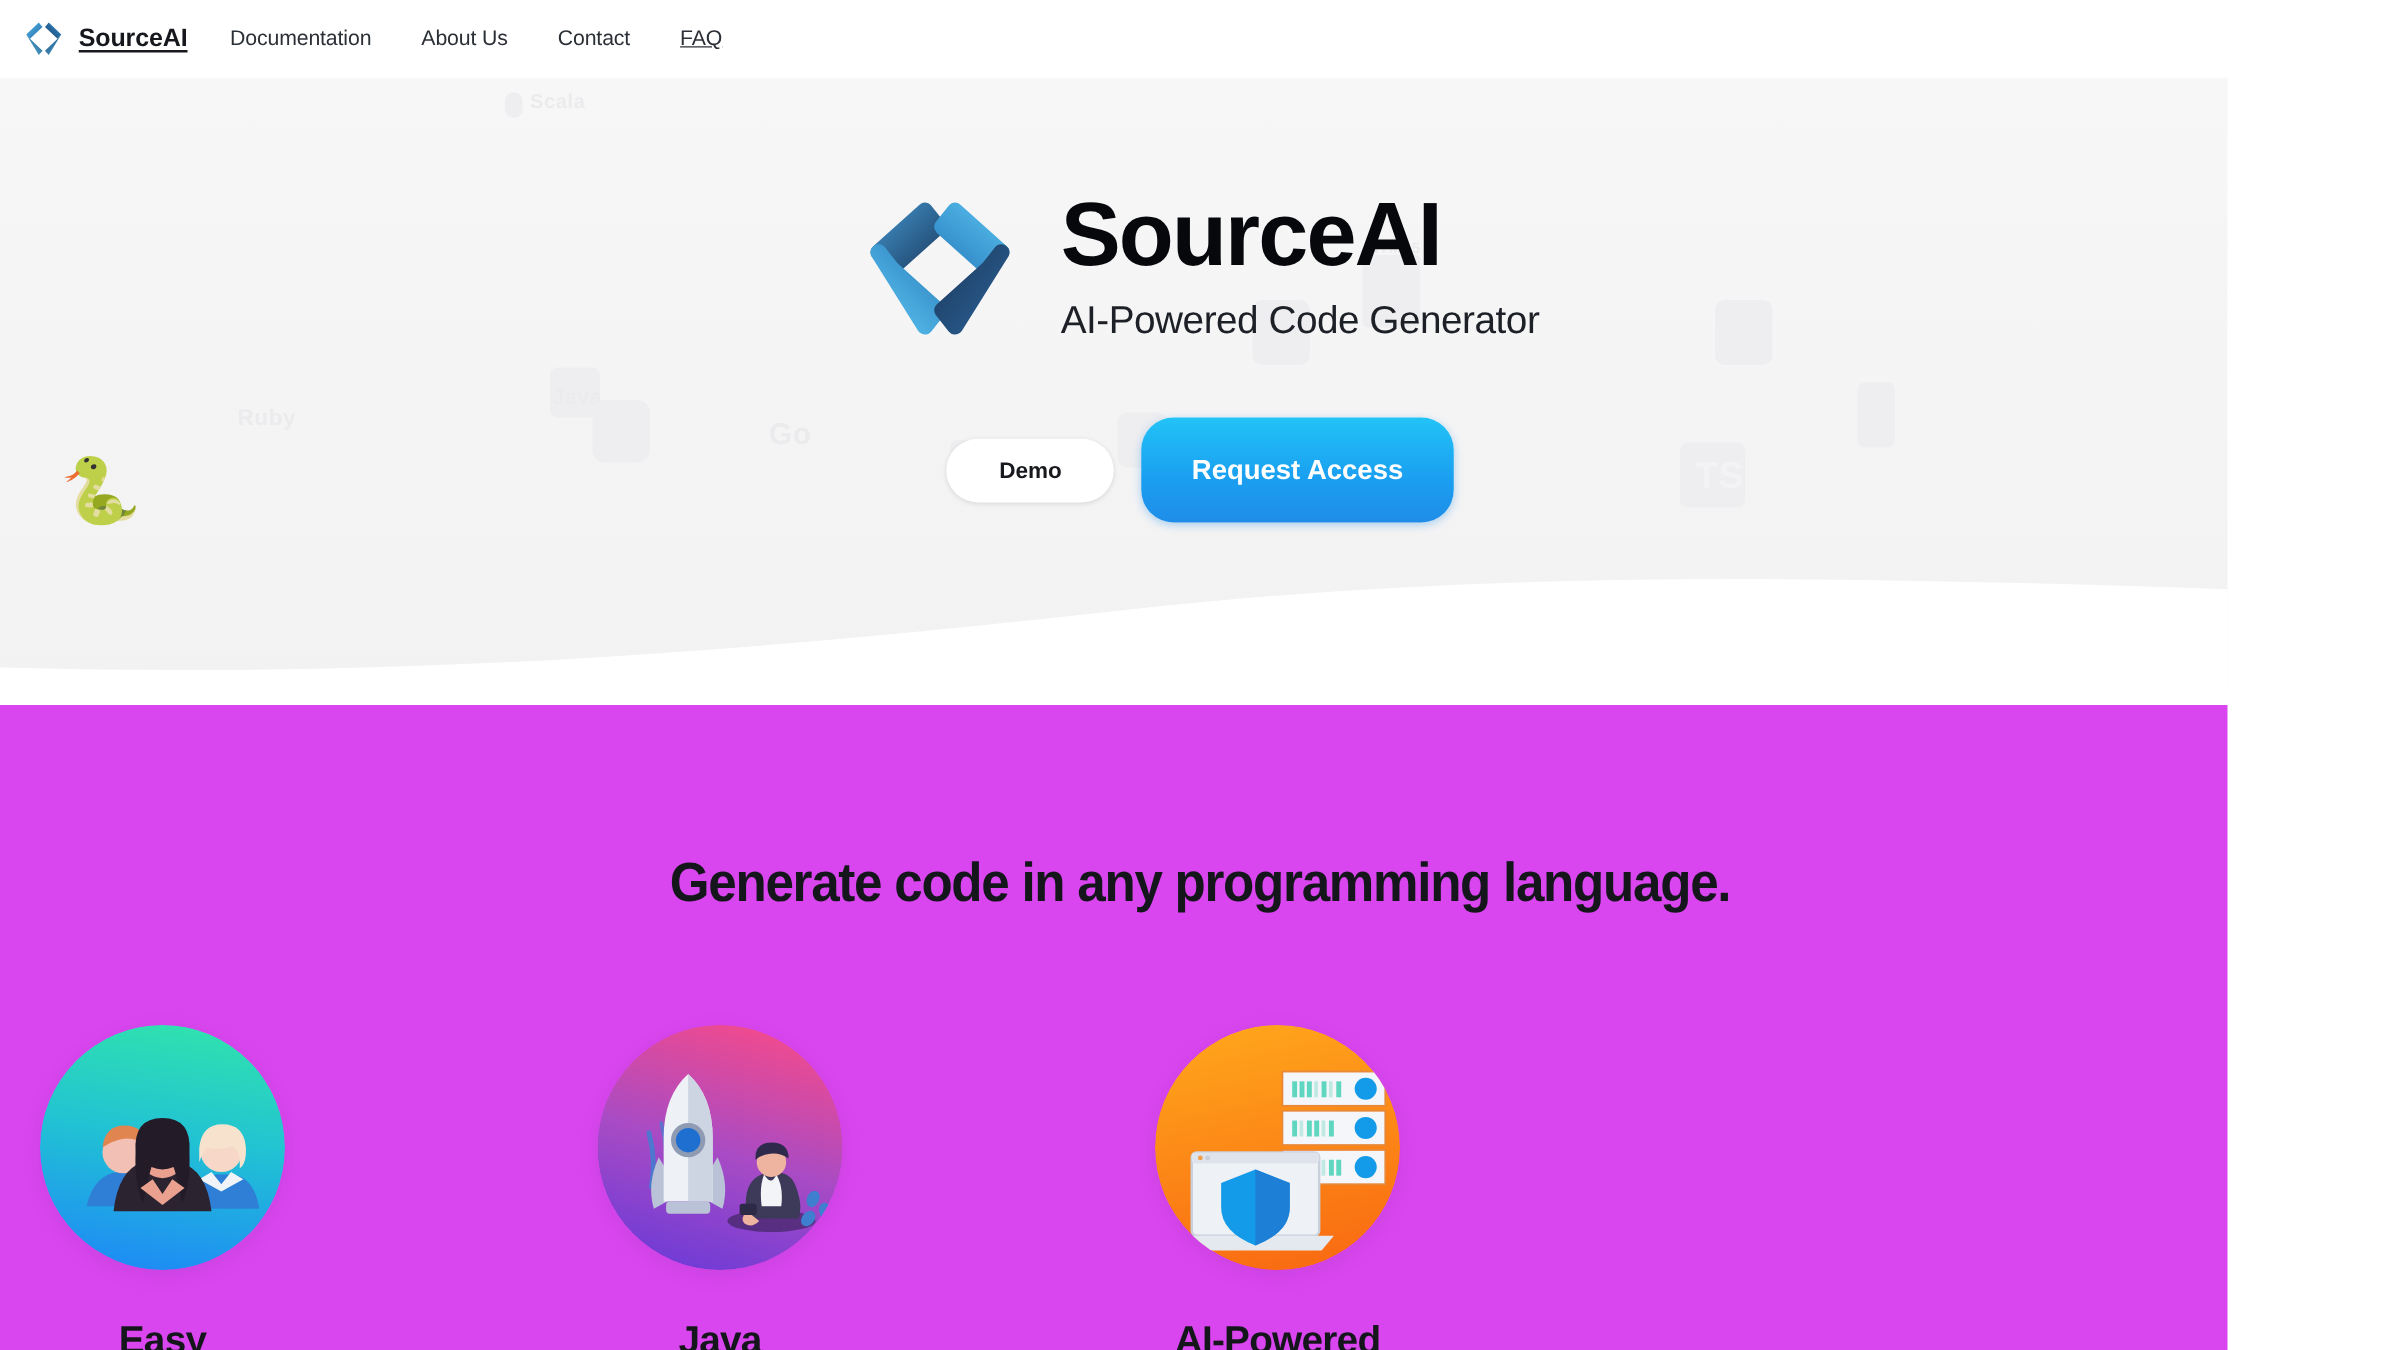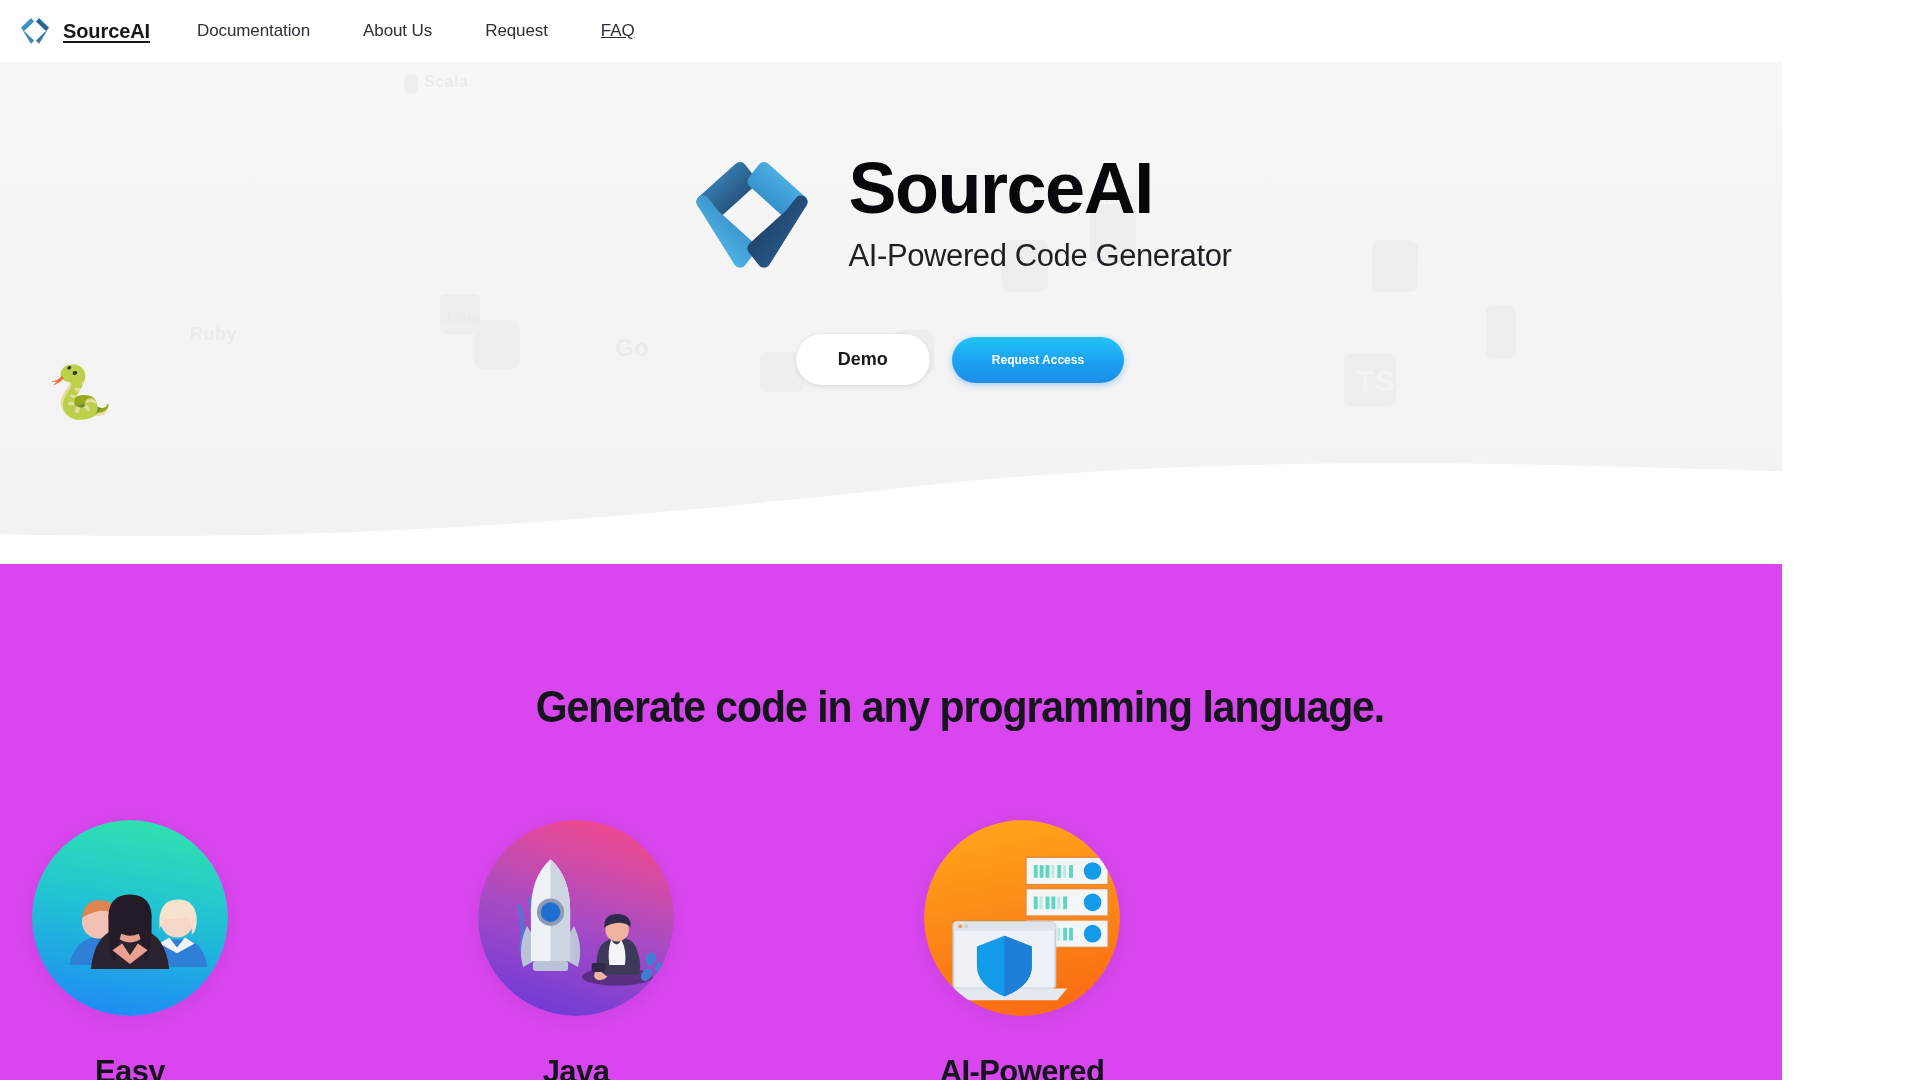--- a/index.html
+++ b/index.html
@@ -47,21 +47,20 @@
   }
   .nav-links { display: flex; align-items: center; }
   .nav-link {
     font-size: 17px;
     color: #2b2f36;
     text-decoration: none;
     white-space: nowrap;
     padding: 4px 0;
     margin-right: 40px;
     letter-spacing: -0.1px;
-    margin-left: 13px;
   }
   .nav-link:last-child { margin-right: 0; text-decoration: underline; }
 
   .theme-toggle {
     position: absolute;
     right: 27px;
     top: 14px;
     width: 50px;
     height: 25px;
     border-radius: 13px;
@@ -168,22 +167,22 @@
     background: #ffffff;
     color: #17191e;
     font-size: 18px;
     padding: 15px 42px;
     border-radius: 26px;
     box-shadow: 0 1px 4px rgba(20,24,33,0.13);
   }
   .btn-request {
     background: linear-gradient(180deg, #22c3f7 0%, #1a9ef0 60%, #1f8de8 100%);
     color: #ffffff;
-    font-size: 12px;
-    padding: 16px 40px;
+    font-size: 22px;
+    padding: 29px 40px;
     border-radius: 26px;
     box-shadow: 0 2px 7px rgba(26,140,230,0.35);
   }
 
   
   .features {
     position: absolute;
     top: 564px; left: 0;
     width: 1920px;
     background: #d946ef;
@@ -256,21 +255,21 @@
         <path d="M6 23 L12 30 L32 49 L26 56 Z" fill="url(#nl2)"></path>
         <path d="M42 4 L36 11 L56 30 L62 23 Z" fill="url(#nl3)"></path>
         <path d="M62 23 L56 30 L36 49 L42 56 Z" fill="url(#nl4)"></path>
       </svg>
       <span class="brand-name">SourceAI</span>
     </a>
 
     <div class="nav-links">
       <a class="nav-link" href="#">Documentation</a>
       <a class="nav-link" href="#">About Us</a>
-      <a class="nav-link" href="#">Request</a>
+      <a class="nav-link" href="#">Contact</a>
       <a class="nav-link" href="#">FAQ</a>
     </div>
 
     <button class="theme-toggle">
       <span class="toggle-knob"></span>
       <span class="toggle-bulb">💡</span>
     </button>
   </nav>
 
   <section class="hero">

